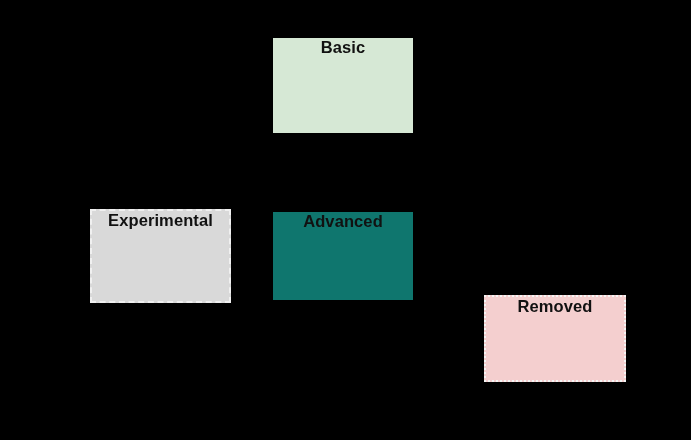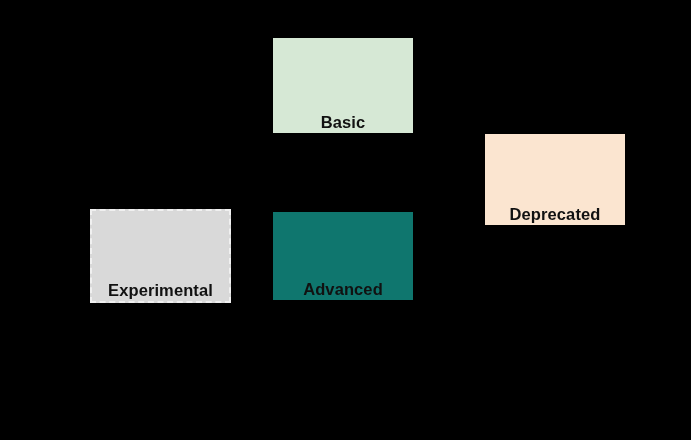--- a/index.html
+++ b/index.html
@@ -12,21 +12,21 @@
     width: 691px;
     height: 440px;
     background: #000000;
     overflow: hidden;
     font-family: "Liberation Sans", sans-serif;
   }
   .node {
     position: absolute;
     box-sizing: border-box;
     display: flex;
-    align-items: flex-end;
+    align-items: flex-start;
     justify-content: center;
     text-align: center;
     color: #111111;
     font-weight: bold;
     font-size: 16.5px;
     letter-spacing: 0.1px;
     line-height: 1.2;
     user-select: none;
   }
   .node-label {
@@ -86,18 +86,18 @@
   </div>
 
   <div class="node" id="node-experimental">
     <span class="node-label">Experimental</span>
   </div>
 
   <div class="node" id="node-advanced">
     <span class="node-label">Advanced</span>
   </div>
 
-  <div class="node" id="node-deprecated">
-    <span class="node-label">Deprecated</span>
+
+  <div class="node" id="node-removed">
+    <span class="node-label">Removed</span>
   </div>
-
 
 </div>
 
 </body></html>

